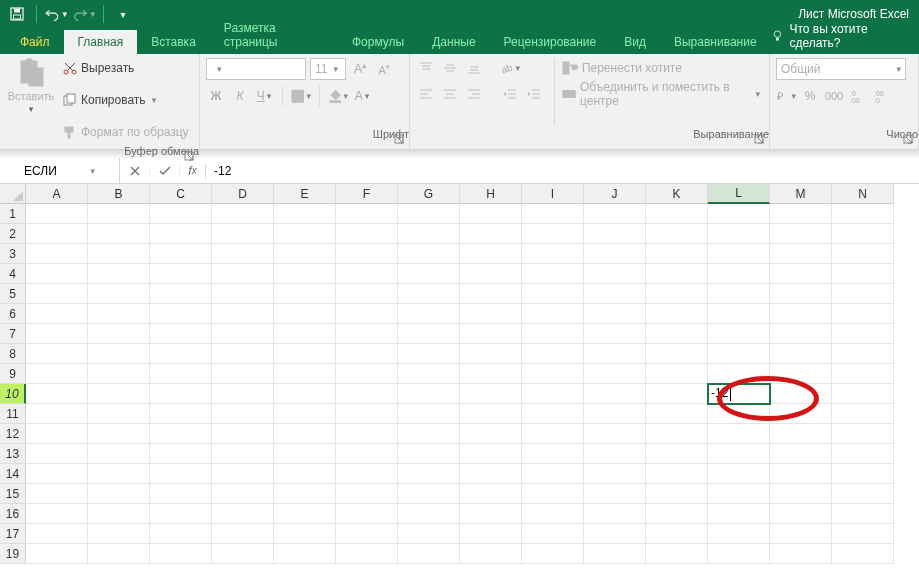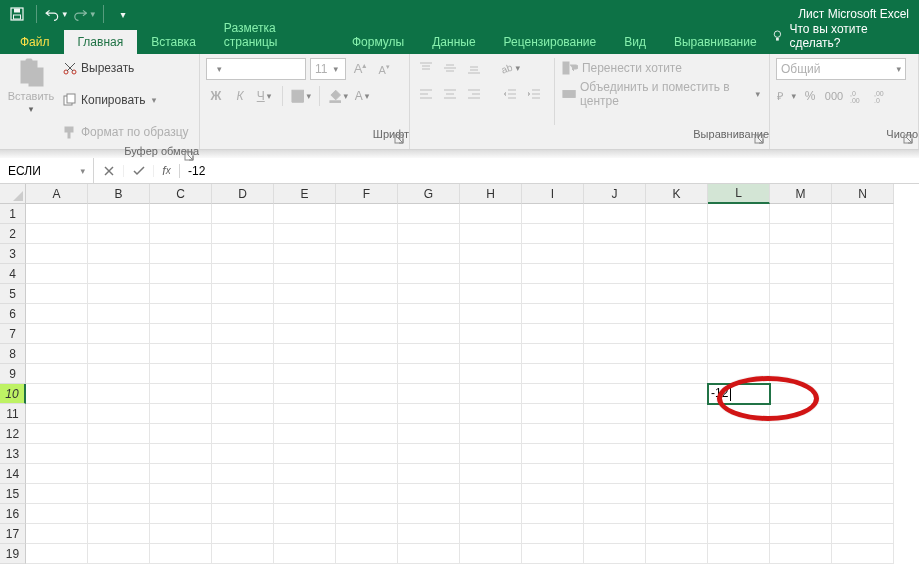--- a/index.html
+++ b/index.html
@@ -42,21 +42,21 @@
 .row { display:flex; align-items:center; gap:4px; }
 .col { display:flex; flex-direction:column; gap:4px; }
 .icon-btn { width:20px; height:20px; display:flex; align-items:center; justify-content:center; color:#888;}
 .sep-v { width:1px; background:#d9d9d9; align-self:stretch; margin:0 4px;}
 
 
 .shadow { height: 8px; background: linear-gradient(#dcdcdc, #fafafa); }
 
 
 .formula-bar { height: 26px; border-bottom: 1px solid #d4d4d4; display: flex; align-items: stretch; background:#fff;}
-.name-box { width: 94px; border-right: 1px solid #d4d4d4; display: flex; align-items: center; padding: 0 8px; font-size: 12px; justify-content: space-between; }
+.name-box { width: 120px; border-right: 1px solid #d4d4d4; display: flex; align-items: center; padding: 0 24px; font-size: 12px; justify-content: space-between; }
 .name-box .caret-sm{ color:#888; }
 .fx-btns { display:flex; align-items:center; }
 .fx-btn { width: 30px; display:flex; align-items:center; justify-content:center; color:#555; border-right:1px solid #eee; }
 .fx-label { width: 26px; display:flex; align-items:center; justify-content:center; font-style: italic; color:#666; border-right:1px solid #d4d4d4;}
 .formula-input { flex:1; padding: 0 8px; display:flex; align-items:center; font-size: 12px; }
 
 
 .grid-wrap { position:absolute; top: 184px; left:0; width:919px; height:390px; overflow:hidden;}
 .grid { position:relative; }
 .corner { position:absolute; left:0; top:0; width:26px; height:20px; background:#f0f0f0; border-right:1px solid #ccc; border-bottom:1px solid #ccc; display:flex; align-items:flex-end; justify-content:flex-end;}

